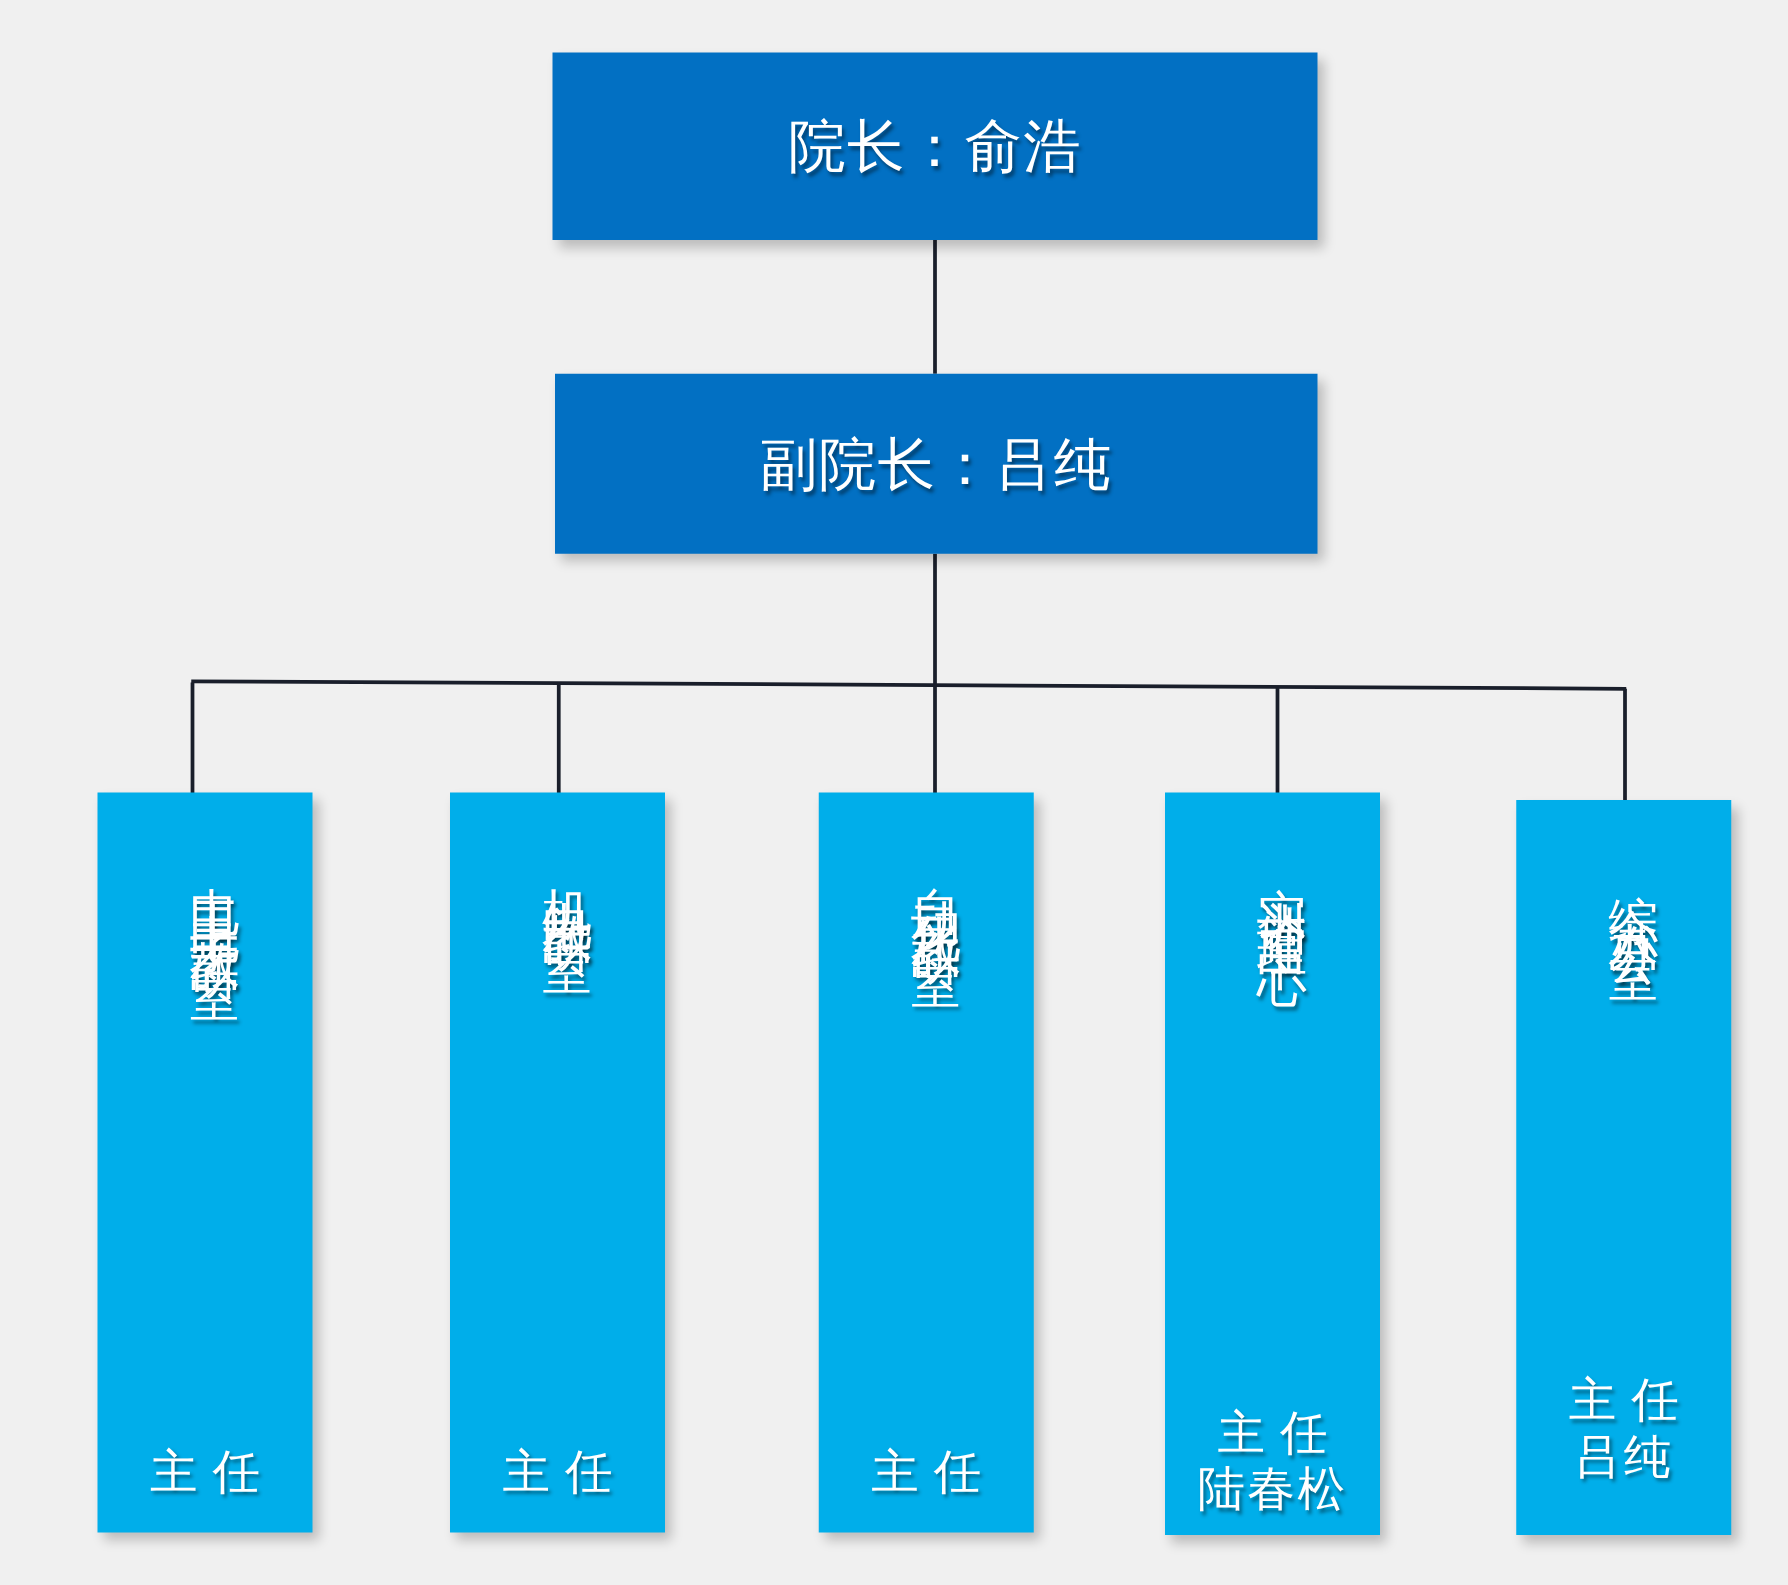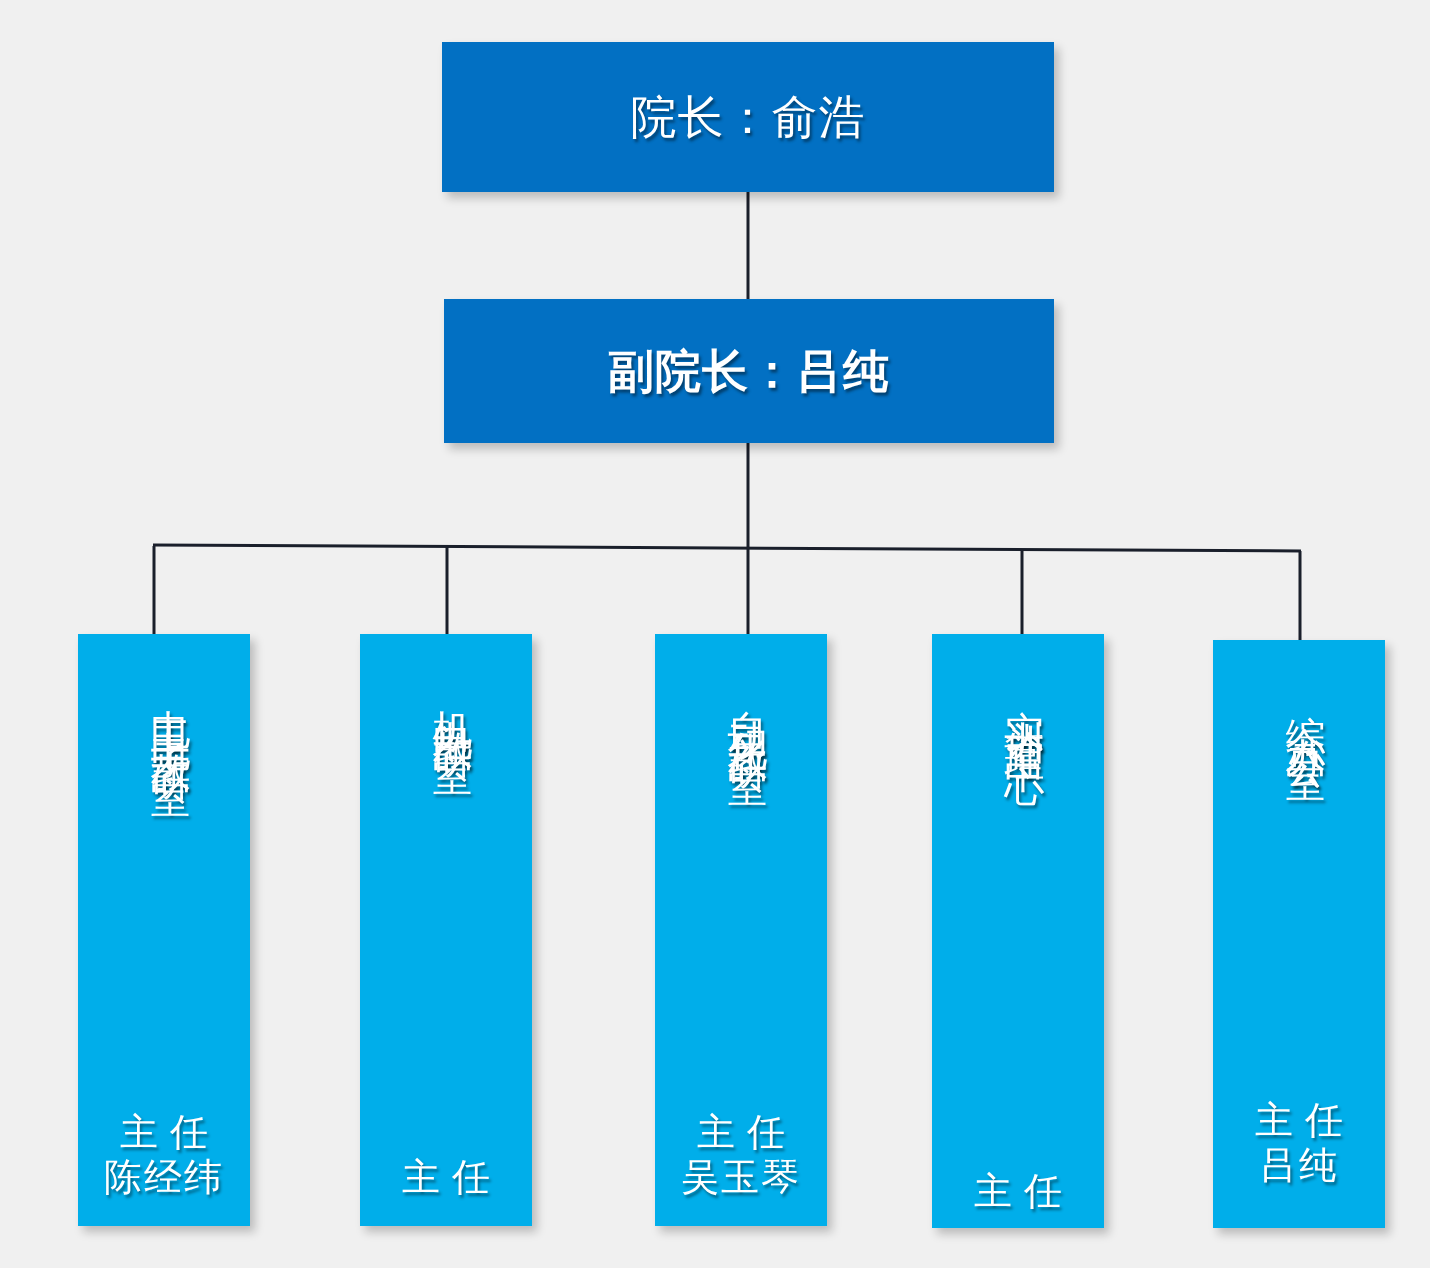--- a/index.html
+++ b/index.html
@@ -107,51 +107,50 @@
     <line x1="447" y1="547" x2="447" y2="638" stroke="#1a1f2b" stroke-width="3"></line>
     <line x1="748" y1="548" x2="748" y2="638" stroke="#1a1f2b" stroke-width="3"></line>
     <line x1="1022" y1="550" x2="1022" y2="638" stroke="#1a1f2b" stroke-width="3"></line>
     <line x1="1300" y1="551" x2="1300" y2="640" stroke="#1a1f2b" stroke-width="3"></line>
   </svg>
 
   <div class="node top-level" style="left:442px; top:42px; width:612px; height:150px;">
     <span class="node-title">院长：俞浩</span>
   </div>
 
-  <div class="node top-level" style="left:444px; top:299px; width:610px; height:144px;font-weight:bold;">
+  <div class="node top-level" style="left:444px; top:299px; width:610px; height:144px;">
     <span class="node-title">副院长：吕纯</span>
   </div>
 
   <div class="node dept" style="left:78px; top:634px; width:172px; height:592px;">
     <div class="vert-name">电工电子教研室</div>
     <div class="leader-block">
       <div class="leader-role">主任</div>
-      <div class="leader-name">陈经纬</div>
     </div>
   </div>
 
   <div class="node dept" style="left:360px; top:634px; width:172px; height:592px;">
     <div class="vert-name">机电教研室</div>
     <div class="leader-block">
       <div class="leader-role">主任</div>
     </div>
   </div>
 
   <div class="node dept" style="left:655px; top:634px; width:172px; height:592px;">
     <div class="vert-name">自动化教研室</div>
     <div class="leader-block">
       <div class="leader-role">主任</div>
-      <div class="leader-name">吴玉琴</div>
     </div>
   </div>
 
   <div class="node dept" style="left:932px; top:634px; width:172px; height:594px;">
     <div class="vert-name">实训管理中心</div>
     <div class="leader-block" style="margin-bottom:14px;">
       <div class="leader-role">主任</div>
+      <div class="leader-name">陆春松</div>
     </div>
   </div>
 
   <div class="node dept" style="left:1213px; top:640px; width:172px; height:588px;">
     <div class="vert-name">综合办公室</div>
     <div class="leader-block" style="margin-bottom:40px;">
       <div class="leader-role">主任</div>
       <div class="leader-name">吕纯</div>
     </div>
   </div>

